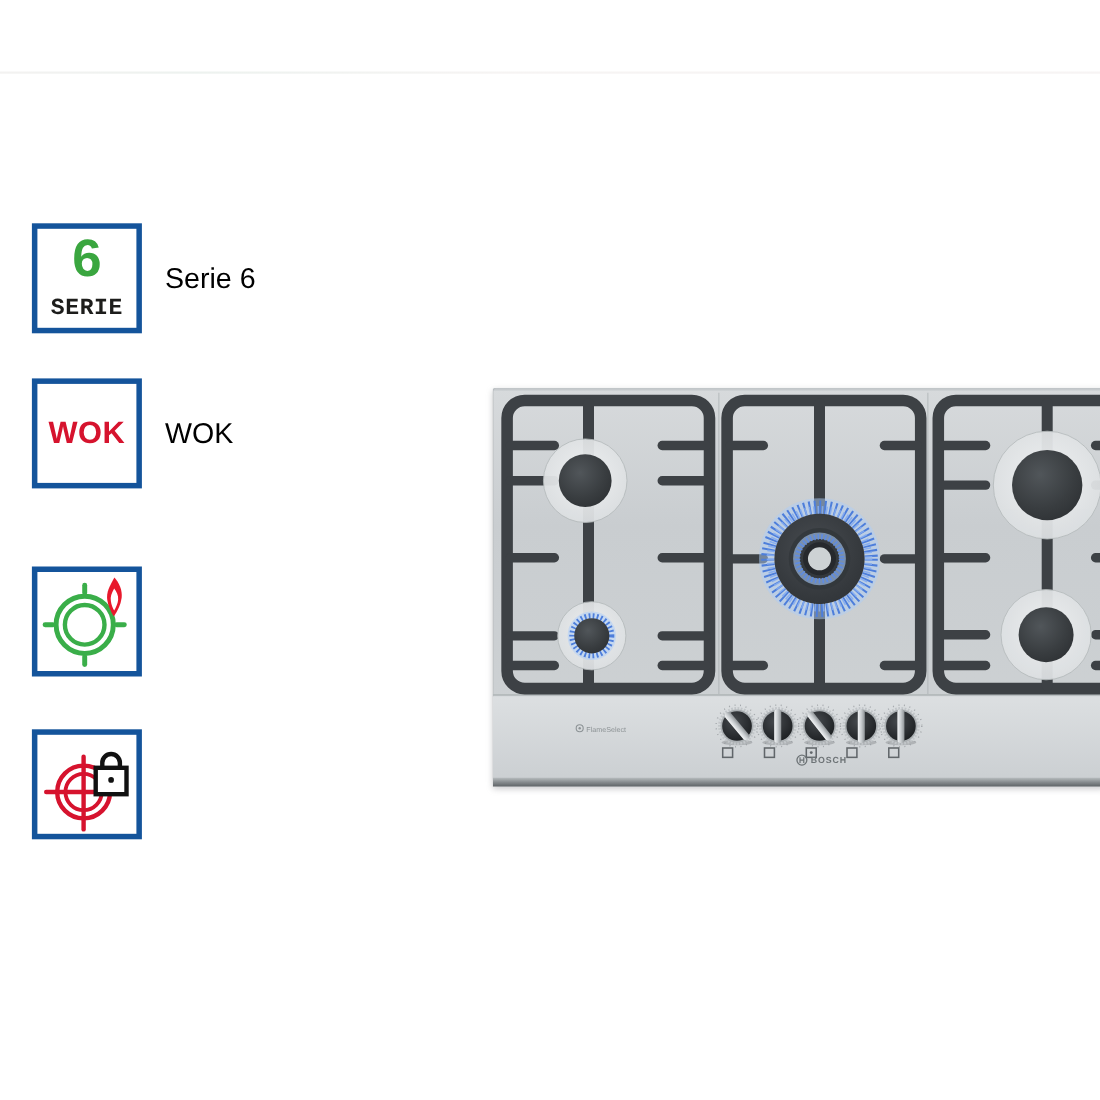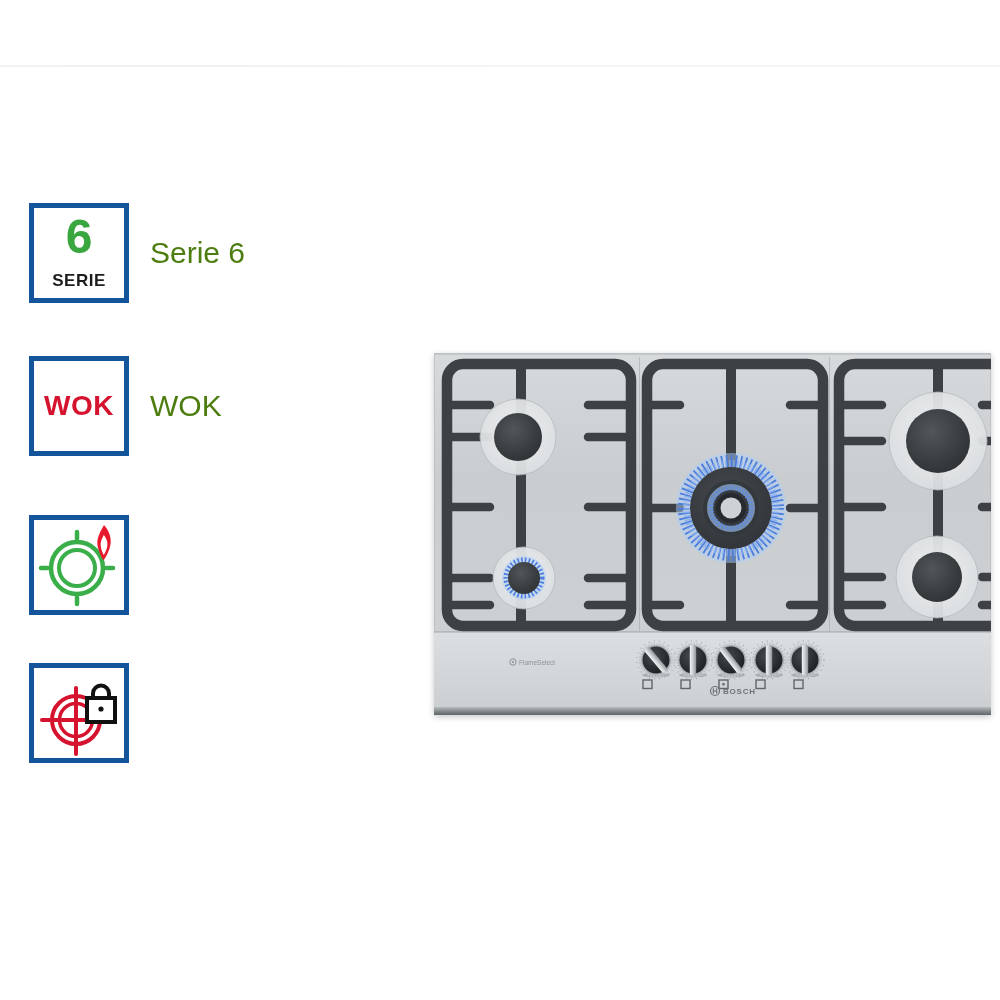--- a/index.html
+++ b/index.html
@@ -9,34 +9,34 @@
     font-family:"Liberation Sans", sans-serif;
   }
   .top-divider{
     position:absolute;left:0;top:65px;width:1000px;height:2px;
     background:linear-gradient(90deg,#f3f2f1 0%,#edf2ef 18%,#f6f4f3 45%,#f7f4f4 100%);
   }
   .feature-row{
     position:absolute;left:29px;display:flex;align-items:center;height:100px;
   }
   .feature-row.r1{top:203px}
-  .feature-row.r2{top:356px}
+  .feature-row.r2{top:344px}
   .feature-row.r3{top:515px}
   .feature-row.r4{top:663px}
   .badge{
     width:90px;height:90px;border:5px solid #14549b;background:#fff;
     display:flex;flex-direction:column;align-items:center;justify-content:center;
     box-sizing:content-box;flex:0 0 auto;
   }
   .badge-num{color:#3aa63f;font-size:48px;font-weight:bold;line-height:0.9;}
-  .badge-cap{color:#1d1d1b;font-size:17px;font-weight:bold;letter-spacing:.5px;margin-top:12px;}
+  .badge-cap{color:#1d1d1b;font-size:21px;font-weight:bold;letter-spacing:.5px;margin-top:12px;font-family:Liberation Mono, monospace;}
   .badge-wok{color:#d6132e;font-size:28px;font-weight:bold;letter-spacing:.5px;}
-  .feature-label{margin-left:21px;font-size:30px;color:#4d7c0f;white-space:nowrap;}
+  .feature-label{margin-left:21px;font-size:26px;color:#000000;white-space:nowrap;}
   .product{
-    position:absolute;left:434px;top:353px;margin:0;width:463px;height:366px;
+    position:absolute;left:448px;top:353px;margin:0;width:463px;height:366px;
     filter:drop-shadow(0 2px 3px rgba(96,101,106,.35));
   }
   svg{display:block}
 </style>
 </head>
 <body>
 
 <div>
 
   <div class="top-divider"></div>

